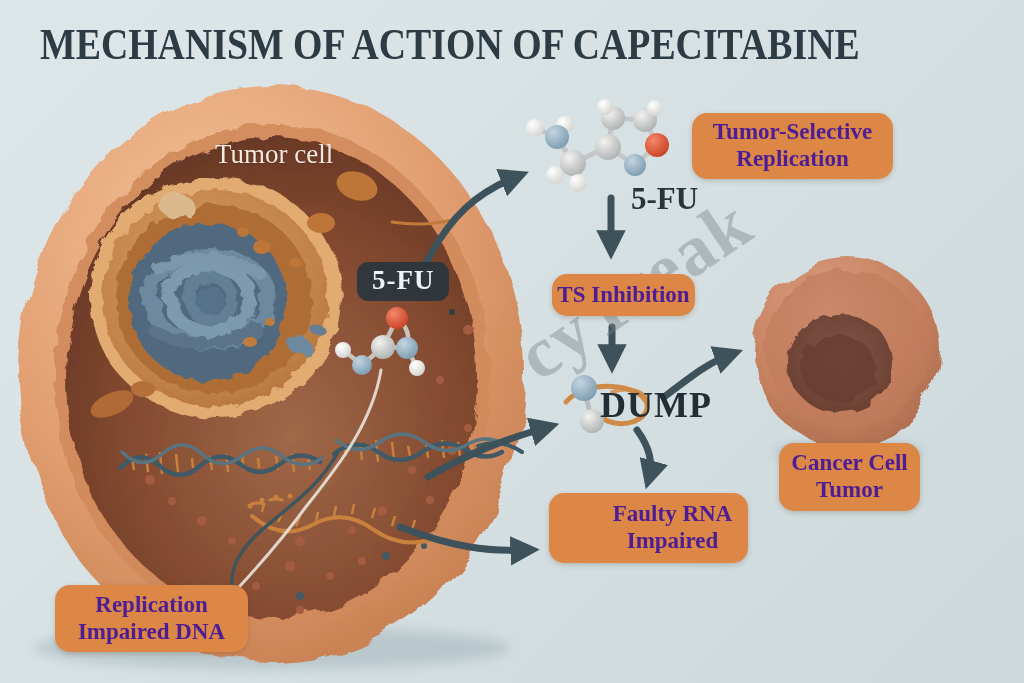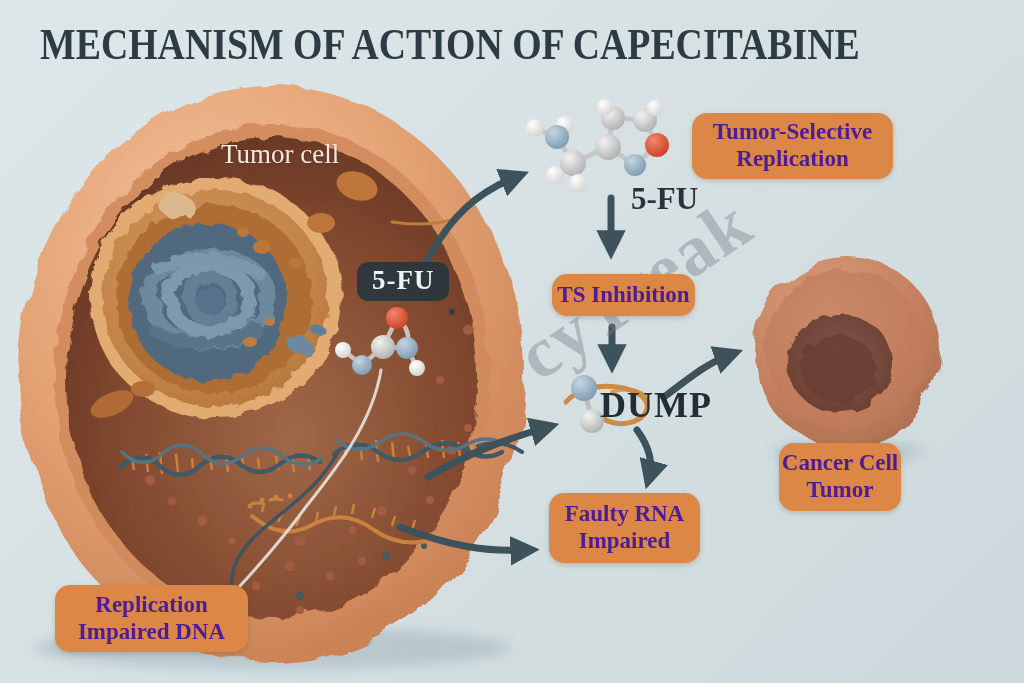--- a/index.html
+++ b/index.html
@@ -14,41 +14,41 @@
     font-size:45px;font-weight:bold;color:#2d3c44;letter-spacing:0px;
     transform:scaleX(.84);transform-origin:left center;white-space:nowrap;
   }
   .watermark{
     position:absolute;left:455px;top:248px;width:360px;text-align:center;
     font-size:72px;font-weight:bold;color:rgba(118,129,135,.42);
     transform:rotate(-34deg);letter-spacing:2px;pointer-events:none;white-space:nowrap;
   }
   .tumor-cell-label{
     position:absolute;left:215px;top:139px;font-size:27px;color:#f2eae0;
-    text-shadow:0 1px 2px rgba(60,30,20,.35);white-space:nowrap;margin-left:6px;
+    text-shadow:0 1px 2px rgba(60,30,20,.35);white-space:nowrap;
   }
   .pill{
     position:absolute;left:357px;top:262px;padding:3px 15px 5px;
     background:rgba(41,54,62,.92);border-radius:11px;
     font-size:27px;font-weight:bold;color:#eef3f5;letter-spacing:1px;white-space:nowrap;
   }
   .plain-label{position:absolute;font-weight:bold;color:#28343c;white-space:nowrap;}
   .fu-top{left:631px;top:181px;font-size:31px;}
   .dump-label{left:600px;top:384px;font-size:36px;letter-spacing:1px;color:#222e36;}
   .obox{
     position:absolute;display:flex;flex-direction:column;justify-content:center;align-items:center;
     background:#dc8745;border-radius:15px;color:#4c1d95;
     font-size:23px;font-weight:bold;line-height:1.16;text-align:center;
     box-shadow:0 2px 5px rgba(90,70,50,.25);
   }
   .obox span{display:block;}
   .box-tumor-selective{left:692px;top:113px;width:201px;height:66px;}
   .box-ts-inhibition{left:552px;top:274px;width:143px;height:42px;}
-  .box-faulty-rna{left:549px;top:493px;width:151px;height:70px;}
-  .box-cancer-death{left:779px;top:443px;width:122px;height:68px;}
+  .box-faulty-rna{left:549px;top:493px;width:151px;height:70px;padding-left:48px;}
+  .box-cancer-death{left:779px;top:443px;width:141px;height:68px;}
   .box-impaired-dna{left:55px;top:585px;width:193px;height:67px;}
 </style>
 </head>
 <body>
 
 <div class="stage">
 
   <svg width="1024" height="683" viewBox="0 0 1024 683">
     <defs>
       <radialGradient id="rimGrad" cx="38%" cy="28%" r="80%">

